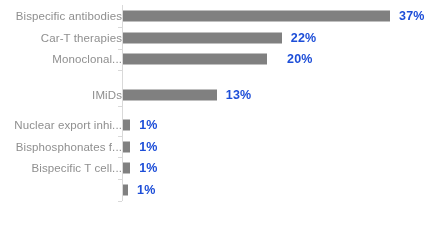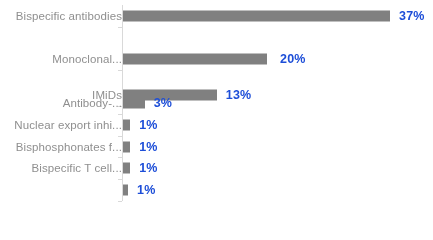--- a/index.html
+++ b/index.html
@@ -92,37 +92,37 @@
 <div id="chart">
   <div class="plot">
     <div class="axis-line"></div>
     <div class="rows">
         <div class="row" style="top: 0px; height: 21.7778px;">
           <div class="cat-label">Bispecific antibodies</div>
           <div class="tick" style="top: 21.7778px;"></div>
           <div class="bar" style="width: 267px; background: rgb(128, 128, 128);"></div>
           <div class="val-label" style="left: 399px;">37%</div>
         </div>
+        <div class="row" style="top: 21.7778px; height: 21.7778px;">
+          <div class="cat-label">Car-T therapies</div>
+          <div class="tick" style="top: 21.7778px;"></div>
+          <div class="bar" style="width: 158.757px; background: rgb(128, 128, 128);"></div>
+          <div class="val-label" style="left: 290.757px;">22%</div>
+        </div>
         <div class="row" style="top: 43.5556px; height: 21.7778px;">
           <div class="cat-label">Monoclonal...</div>
           <div class="tick" style="top: 21.7778px;"></div>
           <div class="bar" style="width: 144.324px; background: rgb(128, 128, 128);"></div>
-          <div class="val-label" style="left: 280px;">20%</div>
+          <div class="val-label" style="left: 287px;">20%</div>
         </div>
         <div class="row" style="top: 79px; height: 21.7778px;">
           <div class="cat-label">IMiDs</div>
           <div class="tick" style="top: 21.7778px;"></div>
           <div class="bar" style="width: 93.8108px; background: rgb(128, 128, 128);"></div>
           <div class="val-label" style="left: 225.811px;">13%</div>
-        </div>
-        <div class="row" style="top: 87.1111px; height: 21.7778px;">
-          <div class="cat-label">Antibody-...</div>
-          <div class="tick" style="top: 21.7778px;"></div>
-          <div class="bar" style="width: 21.6486px; background: rgb(128, 128, 128);"></div>
-          <div class="val-label" style="left: 153.649px;">3%</div>
         </div>
         <div class="row" style="top: 108.889px; height: 21.7778px;">
           <div class="cat-label">Nuclear export inhi...</div>
           <div class="tick" style="top: 21.7778px;"></div>
           <div class="bar" style="width: 7.21622px; background: rgb(128, 128, 128);"></div>
           <div class="val-label" style="left: 139.216px;">1%</div>
         </div>
         <div class="row" style="top: 130.667px; height: 21.7778px;">
           <div class="cat-label">Bisphosphonates f...</div>
           <div class="tick" style="top: 21.7778px;"></div>

